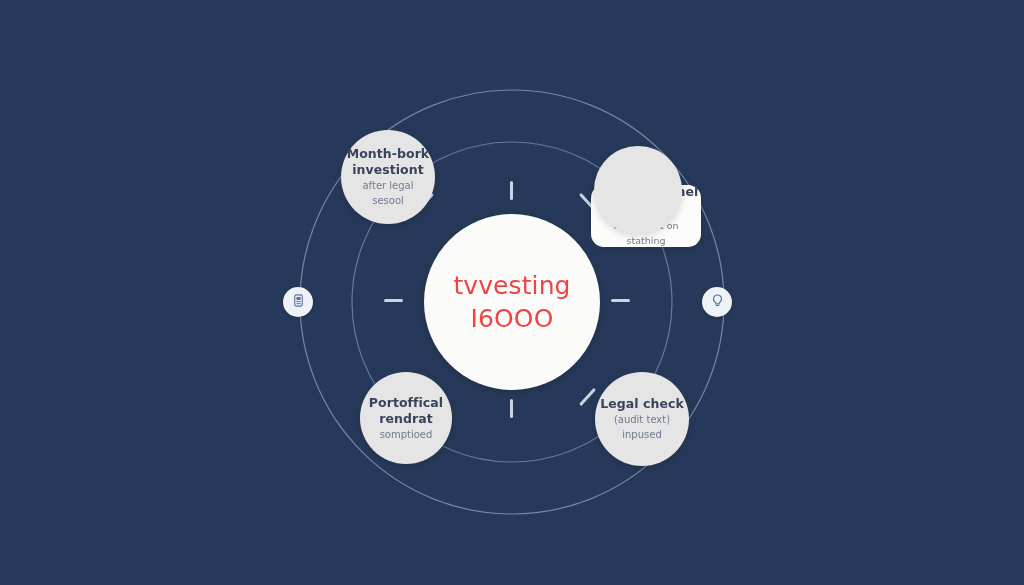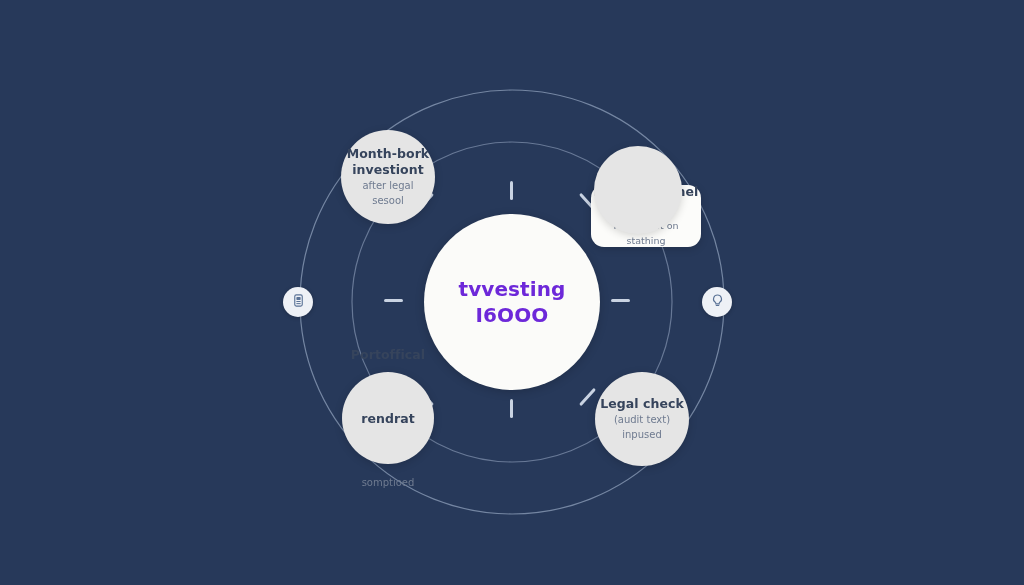--- a/index.html
+++ b/index.html
@@ -41,23 +41,23 @@
     border-radius: 50%;
     background: #fbfbf9;
     display: flex;
     flex-direction: column;
     align-items: center;
     justify-content: center;
     text-align: center;
     box-shadow: 0 2px 10px rgba(0,0,0,0.18);
   }
   .hub-line {
-    color: #6d28d9;
-    font-weight: bold;
-    font-size: 20px;
+    color: #ef4444;
+    font-weight: normal;
+    font-size: 25px;
     line-height: 1.32;
     letter-spacing: 0.1px;
   }
 
   
   .node {
     position: absolute;
     border-radius: 50%;
     background: #e5e5e5;
     display: flex;
@@ -77,21 +77,21 @@
   }
   .node .n-sub {
     color: #6f7b90;
     font-size: 10px;
     line-height: 1.28;
     margin-top: 2px;
   }
 
   #node-tl { left: 341px; top: 130px; width: 94px; height: 94px; }
   #node-tr { left: 594px; top: 146px; width: 88px; height: 88px; }
-  #node-bl { left: 342px; top: 372px; width: 92px; height: 92px; gap: 48px; }
+  #node-bl { left: 360px; top: 372px; width: 92px; height: 92px; }
   #node-br { left: 595px; top: 372px; width: 94px; height: 94px; }
 
   
   #panel-tr {
     position: absolute;
     left: 591px;
     top: 185px;
     width: 110px;
     height: 62px;
     border-radius: 13px;

